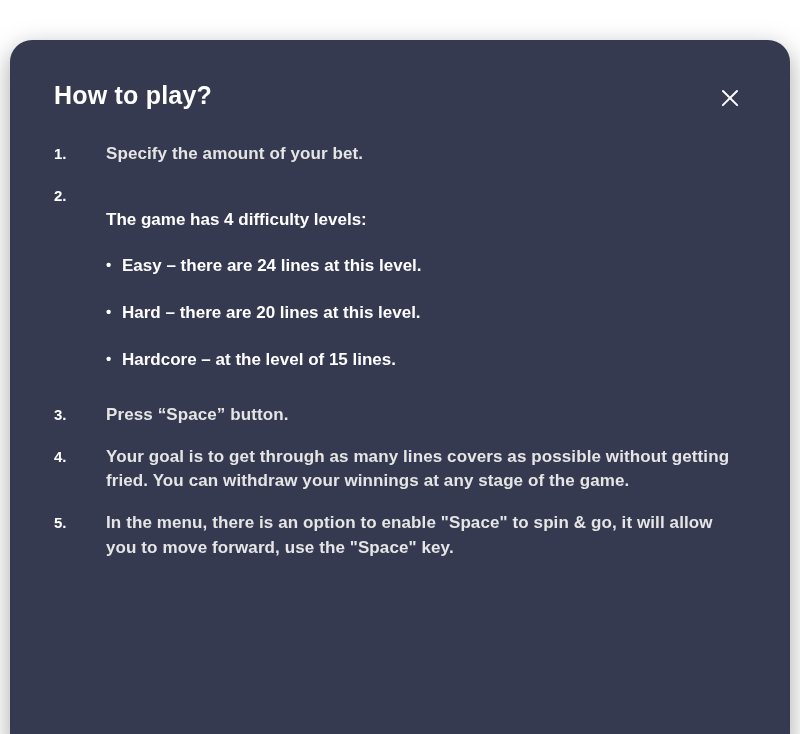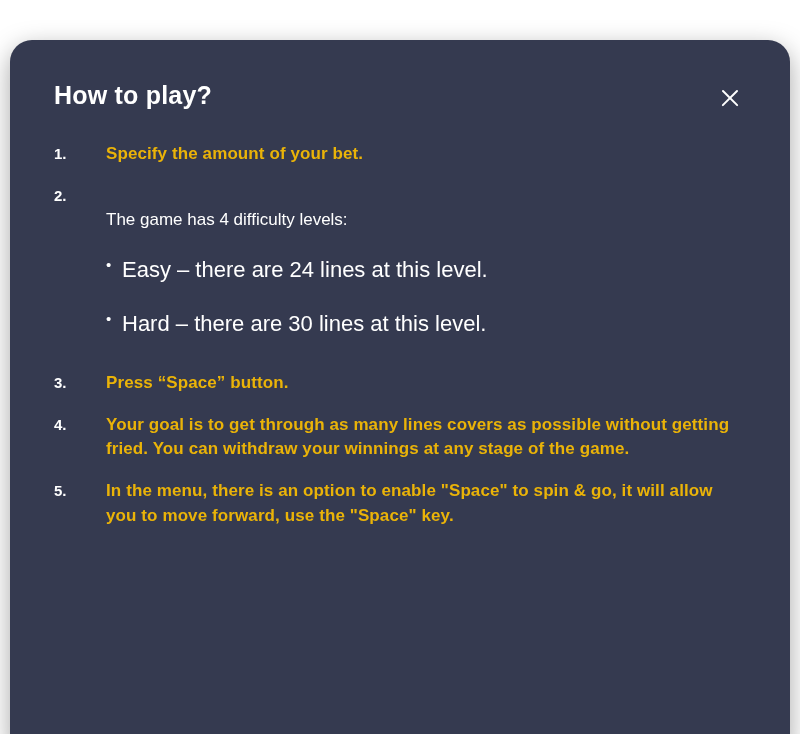--- a/index.html
+++ b/index.html
@@ -97,43 +97,43 @@
   }
 
   .step-body {
     flex: 1 1 auto;
   }
 
   .step-text {
     font-size: 17px;
     font-weight: bold;
     line-height: 1.45;
-    color: #eab308;
+    color: #e5e5e5;
     letter-spacing: 0.1px;
   }
 
   .sub-heading {
     font-size: 17px;
-    font-weight: normal;
+    font-weight: bold;
     line-height: 1.45;
     color: #ffffff;
     margin-top: 24px;
   }
 
   .bullet-list {
     margin: 0;
     padding: 0;
     list-style: none;
   }
 
   .bullet-item {
-    font-size: 22px;
-    line-height: 1.45;
-    color: #ffffff;
-    font-weight: normal;
+    font-size: 17px;
+    line-height: 1.45;
+    color: #ffffff;
+    font-weight: bold;
     margin-top: 22px;
     padding-left: 16px;
     position: relative;
   }
   .bullet-item::before {
     content: "\2022";
     position: absolute;
     left: 0;
     top: 0;
     font-size: 15px;
@@ -161,21 +161,22 @@
           <div class="step-text">Specify the amount of your bet.</div>
         </div>
       </li>
 
       <li class="step">
         <div class="step-num">2.</div>
         <div class="step-body">
           <div class="sub-heading">The game has 4 difficulty levels:</div>
           <ul class="bullet-list">
             <li class="bullet-item">Easy – there are 24 lines at this level.</li>
-            <li class="bullet-item">Hard – there are 30 lines at this level.</li>
+            <li class="bullet-item">Hard – there are 20 lines at this level.</li>
+            <li class="bullet-item">Hardcore – at the level of 15 lines.</li>
           </ul>
           <div class="spacer-after-bullets"></div>
         </div>
       </li>
 
       <li class="step">
         <div class="step-num">3.</div>
         <div class="step-body">
           <div class="step-text">Press  “Space” button.</div>
         </div>

